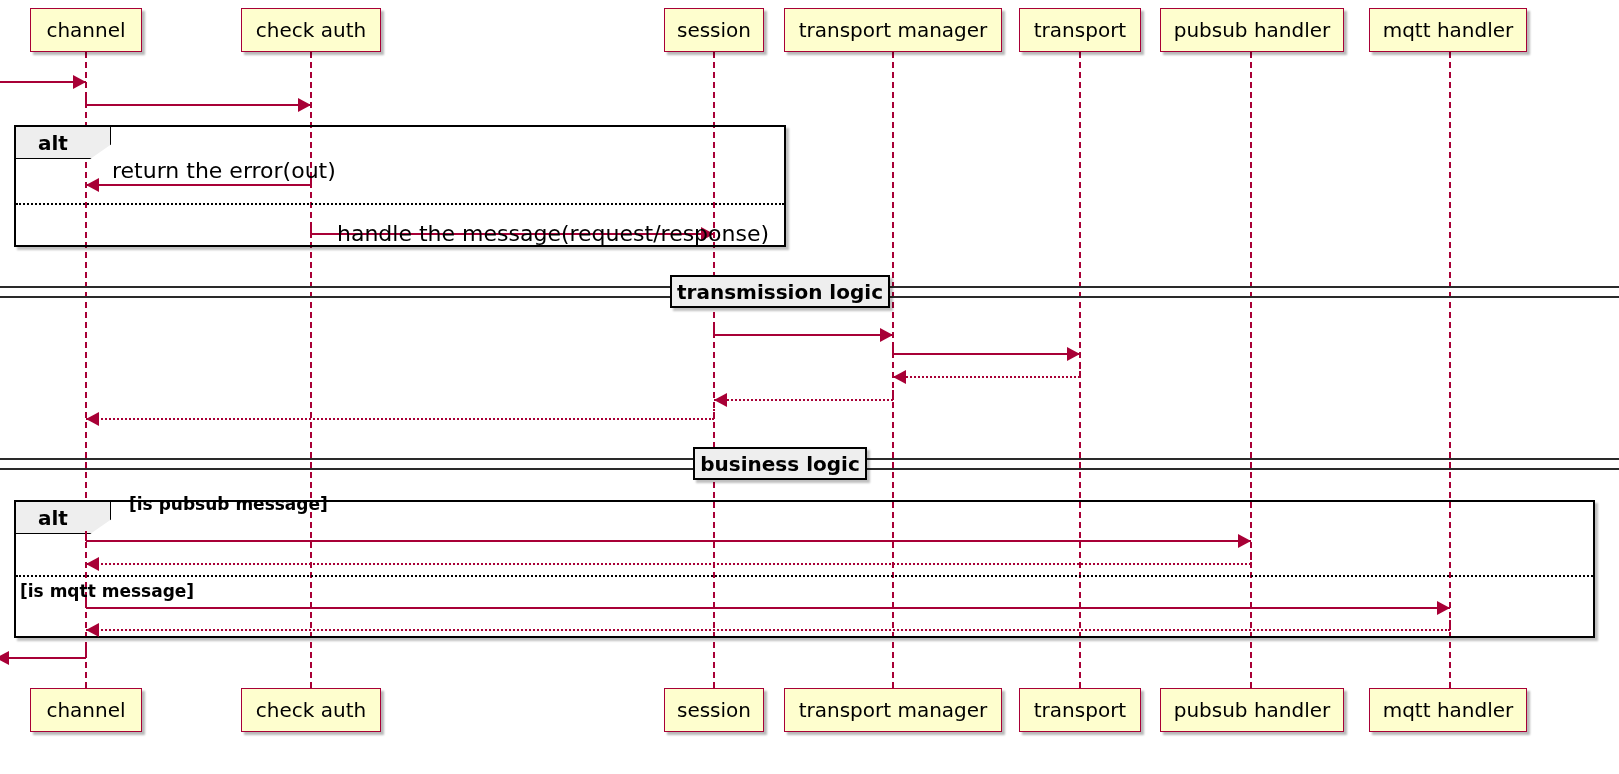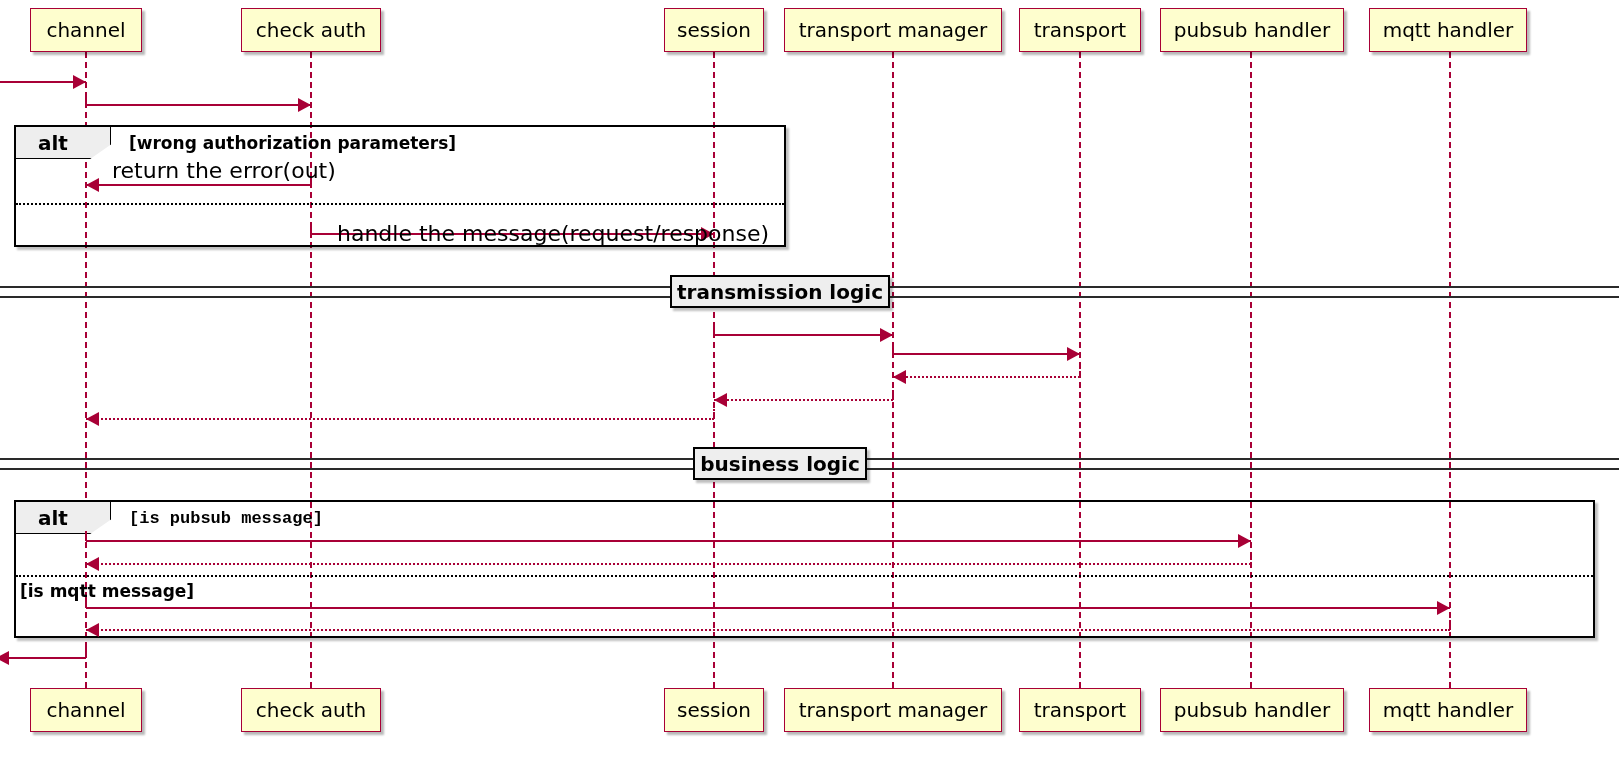--- a/index.html
+++ b/index.html
@@ -156,25 +156,24 @@
     <div class="lifeline" style="left: 1250px; top: 52px; height: 636px;"></div>
     <div class="lifeline" style="left: 1449px; top: 52px; height: 636px;"></div>
     <div class="divider-rule" style="left: 0px; top: 286px; width: 1619px;"></div>
     <div class="divider-rule" style="left: 0px; top: 296px; width: 1619px;"></div>
     <div class="divider-box" style="left: 670px; top: 275px; width: 220px; height: 33px;">transmission logic</div>
     <div class="divider-rule" style="left: 0px; top: 458px; width: 1619px;"></div>
     <div class="divider-rule" style="left: 0px; top: 468px; width: 1619px;"></div>
     <div class="divider-box" style="left: 693px; top: 447px; width: 174px; height: 33px;">business logic</div>
     <div class="fragment" style="left: 14px; top: 125px; width: 772px; height: 122px;"></div>
     <div class="fragment-tab" style="left: 16px; top: 127px; width: 95px; height: 32px;">alt</div>
-    <div class="fragment-guard" style="left: 129px; top: 135px;">[wrong authorization parameters]</div>
     <div class="fragment-divider" style="left: 16px; top: 203px; width: 768px;"></div>
     <div class="fragment" style="left: 14px; top: 500px; width: 1581px; height: 138px;"></div>
     <div class="fragment-tab" style="left: 16px; top: 502px; width: 95px; height: 32px;">alt</div>
-    <div class="fragment-guard" style="left: 129px; top: 510px; font-family: Liberation Mono, monospace;">[is pubsub message]</div>
+    <div class="fragment-guard" style="left: 129px; top: 496px;">[is pubsub message]</div>
     <div class="fragment-divider" style="left: 16px; top: 575px; width: 1577px;"></div>
     <div class="fragment-guard" style="left: 20px; top: 583px;">[is mqtt message]</div>
     <div class="msg-line" style="left: -4px; top: 81px; width: 90px;"></div>
     <div class="arrow-head right" style="left: 73px; top: 75px;"></div>
     <div class="msg-line" style="left: 86px; top: 104px; width: 225px;"></div>
     <div class="msg-stub" style="left: 85px; top: 95px; height: 10px;"></div>
     <div class="arrow-head right" style="left: 298px; top: 98px;"></div>
     <div class="msg-line" style="left: 86px; top: 184px; width: 225px;"></div>
     <div class="msg-stub" style="left: 310px; top: 175px; height: 10px;"></div>
     <div class="arrow-head left" style="left: 86px; top: 178px;"></div>

